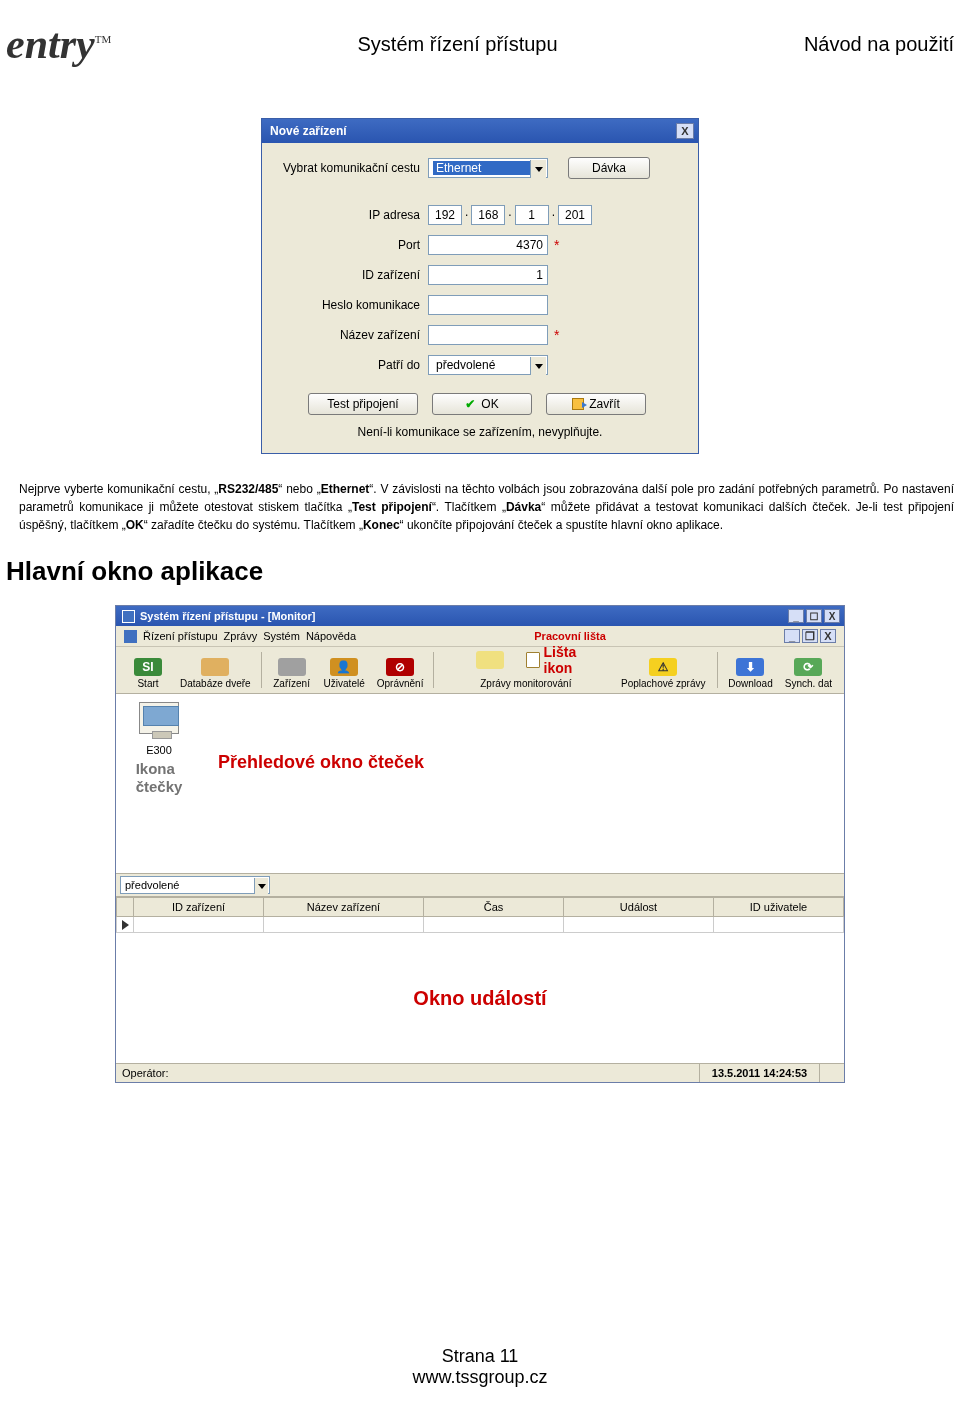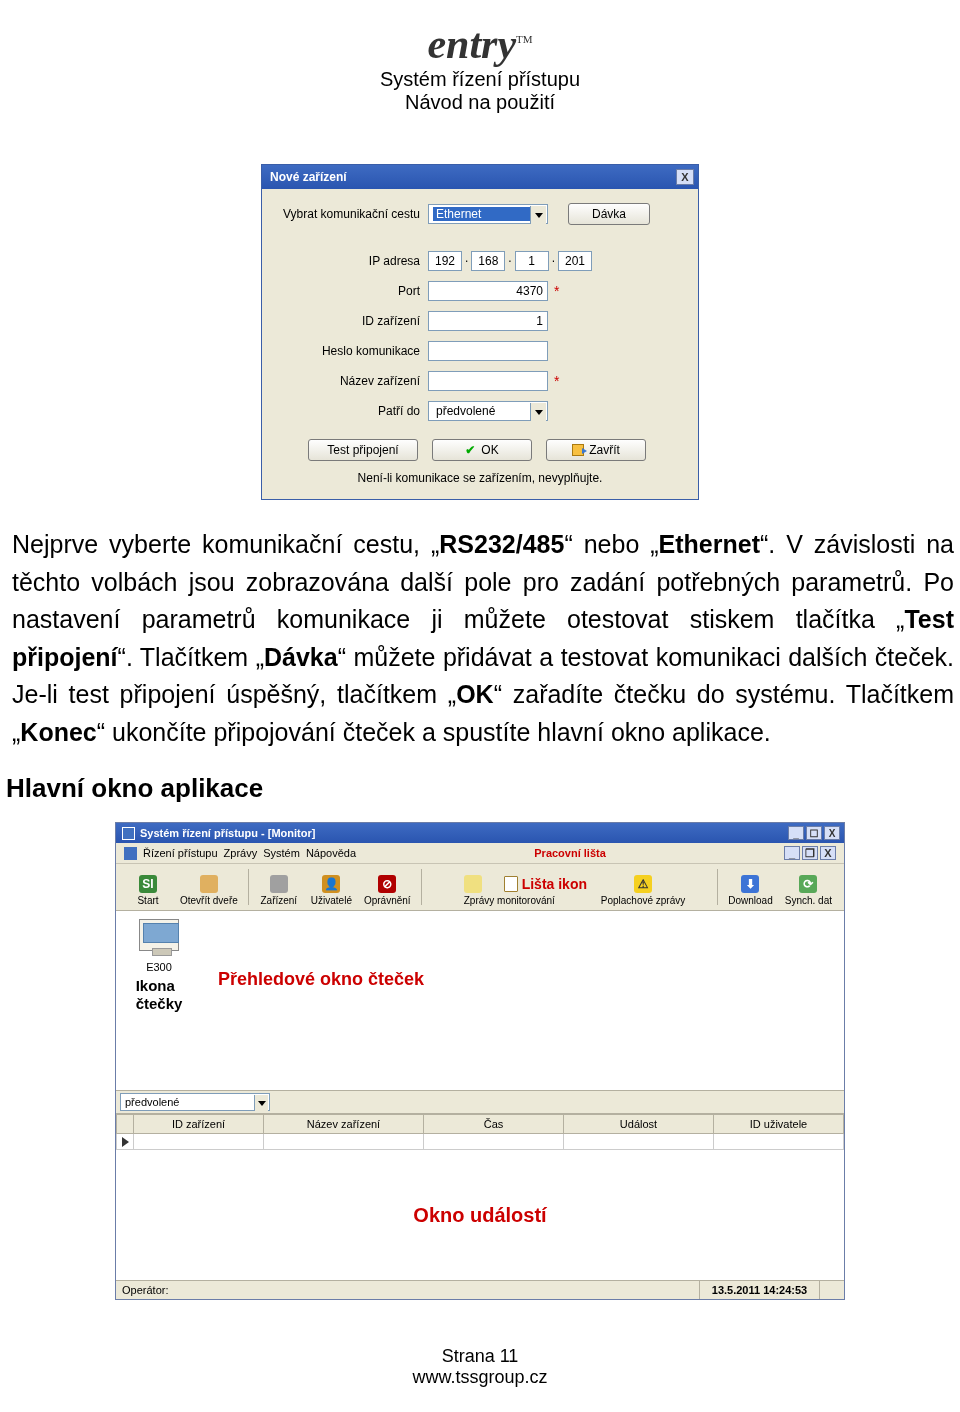--- a/index.html
+++ b/index.html
@@ -16,21 +16,20 @@
     min-height: 1412px;
     position: relative;
     padding: 20px 0 40px;
   }
   
   .header-row {
     display: flex;
     justify-content: space-between;
     align-items: center;
     padding: 0 6px 4px 6px;
-    flex-direction: column;
   }
   .logo {
     font-family: Georgia, "Times New Roman", serif;
     font-style: italic;
     font-weight: bold;
     font-size: 42px;
     color: #333;
     position: relative;
   }
   .logo .tm { font-size: 11px; vertical-align: super; font-style: normal; font-weight: normal; }
@@ -107,21 +106,21 @@
   .txt-wide { width: 120px; }
   .txt-right { justify-content: flex-end; }
   .asterisk { color: #c00; font-size: 14px; margin-left: 6px; }
   .btns-row { display: flex; justify-content: center; gap: 8px; margin-top: 18px; }
   .ico-check { color: #0a0; font-weight: bold; margin-right: 6px; }
   .ico-door { display:inline-block; width:12px; height:12px; background:#f8c040; border:1px solid #aa7a10; margin-right:5px; position:relative; }
   .ico-door::after{ content:""; position:absolute; right:-4px; top:3px; width:0;height:0; border-top:3px solid transparent; border-bottom:3px solid transparent; border-left:5px solid #3a78d0;}
   .warn-text { text-align: center; margin: 10px 0 4px; }
 
   
-  .body-text { padding: 26px 6px 0 12px; font-size: 25px; line-height: 1.5; text-align: justify; }
+  .body-text { padding: 26px 6px 0 19px; font-size: 12px; line-height: 1.5; text-align: justify; }
   .body-text .bold { font-weight: bold; }
   .section-head { padding: 22px 6px 0 6px; font-size: 26px; font-weight: bold; }
 
   
   .app-wrap { display: flex; justify-content: center; margin-top: 18px; }
   .app {
     width: 730px;
     font-family: Tahoma, Arial, sans-serif;
     font-size: 11px;
     border: 1px solid #6b7da8;
@@ -141,21 +140,21 @@
   .menubar { display: flex; gap: 6px; padding: 3px 8px; background: #ece9d8; align-items: center; border-bottom: 1px solid #c8c4b4; }
   .menubar span { font-size: 11px; }
   .red-label { color: #c00; font-weight: bold; font-size: 14px; }
   .toolbar { display: flex; background: #ece9d8; padding: 3px 6px; border-bottom: 1px solid #b4b0a0; }
   .tool-group { display: flex; }
   .tool-item {
     display: flex; flex-direction: column; align-items: center; justify-content: flex-end;
     padding: 1px 6px; min-width: 52px; height: 40px;
   }
   .tool-item .ic {
-    width: 18px; height: 18px; border-radius: 3px;
+    width: 28px; height: 18px; border-radius: 3px;
     display:flex; align-items:center; justify-content:center;
     font-size: 12px; font-weight: bold;
   }
   .ic-start { background:#3a8a3a; color:#fff; }
   .ic-door  { background:#e0b060; }
   .ic-dev   { background:#a0a0a0; }
   .ic-user  { background:#d09020; color:#fff; }
   .ic-perm  { background:#b00000; color:#fff; }
   .ic-rep   { background:#f0e080; }
   .ic-ala   { background:#f5d020; color:#333; }
@@ -175,21 +174,21 @@
     border-bottom: 1px solid #b4b0a0;
   }
   .reader-icon-box { display: flex; flex-direction: column; align-items: center; width: 70px;}
   .reader-glyph {
     width: 40px; height: 32px; background: #f4f2e8; border: 1px solid #888;
     position: relative;
   }
   .reader-glyph::before { content:""; position:absolute; left:3px; top:3px; width:34px; height:18px; background:#7ea8d2; border:1px solid #5582ae;}
   .reader-glyph::after { content:""; position:absolute; left:12px; bottom:-6px; width:18px; height:6px; background:#ccc8b8; border:1px solid #999;}
   .reader-name { font-size: 11px; margin-top: 10px; }
-  .annot-ikona { color:#000000; font-weight:bold; font-size:15px; margin-top:4px; line-height:1.2; }
+  .annot-ikona { color:#737373; font-weight:bold; font-size:15px; margin-top:4px; line-height:1.2; }
   .annot-center { color:#c00; font-weight:bold; font-size:18px; margin-top:50px; }
 
   .dropdown-row { background:#ece9d8; padding: 2px 4px; display:flex; align-items:center; border-bottom: 1px solid #b4b0a0;}
   .dd-combo{ height: 18px; width: 150px; background:#fff; border:1px solid #7f9db9; display:flex; align-items:center; position:relative; font-size:11px; padding-left:4px;}
   .dd-combo .arrow{ width:14px;height:16px;background:#ece9d8;border-left:1px solid #7f9db9;position:absolute;right:1px;top:1px;display:flex;align-items:center;justify-content:center;}
 
   .grid-head { display:flex; background:#ece9d8;}
   .gh-cell{ border:1px solid #b4b0a0; border-left:none; padding:3px 6px; font-size:11px; text-align:center;}
   .gh-cell:first-child{border-left:1px solid #b4b0a0; width:18px;}
   .grid-row { display:flex; background:#fff;}
@@ -348,21 +347,21 @@
       </div>
 
       <div class="toolbar">
         <div class="tool-group">
           <div class="tool-item">
               <div class="ic ic-start">SI</div>
               <div class="tlabel">Start</div>
             </div>
           <div class="tool-item">
               <div class="ic ic-door"></div>
-              <div class="tlabel">Otevřít dveře</div>
+              <div class="tlabel">Databáze dveře</div>
             </div>
         </div>
         <div class="tool-sep"></div>
         <div class="tool-group">
           <div class="tool-item">
               <div class="ic ic-dev"></div>
               <div class="tlabel">Zařízení</div>
             </div>
           <div class="tool-item">
               <div class="ic ic-user">👤</div>

